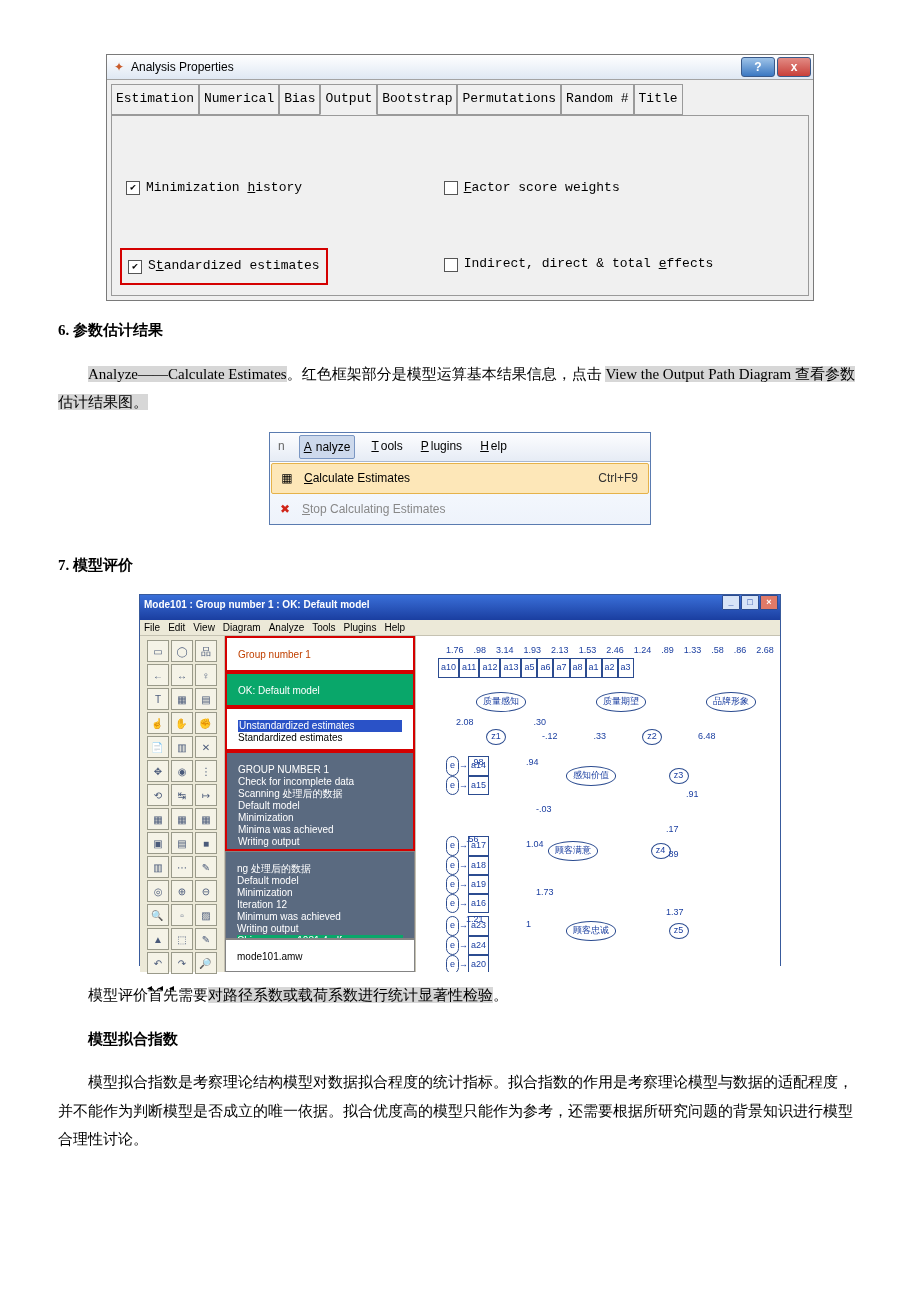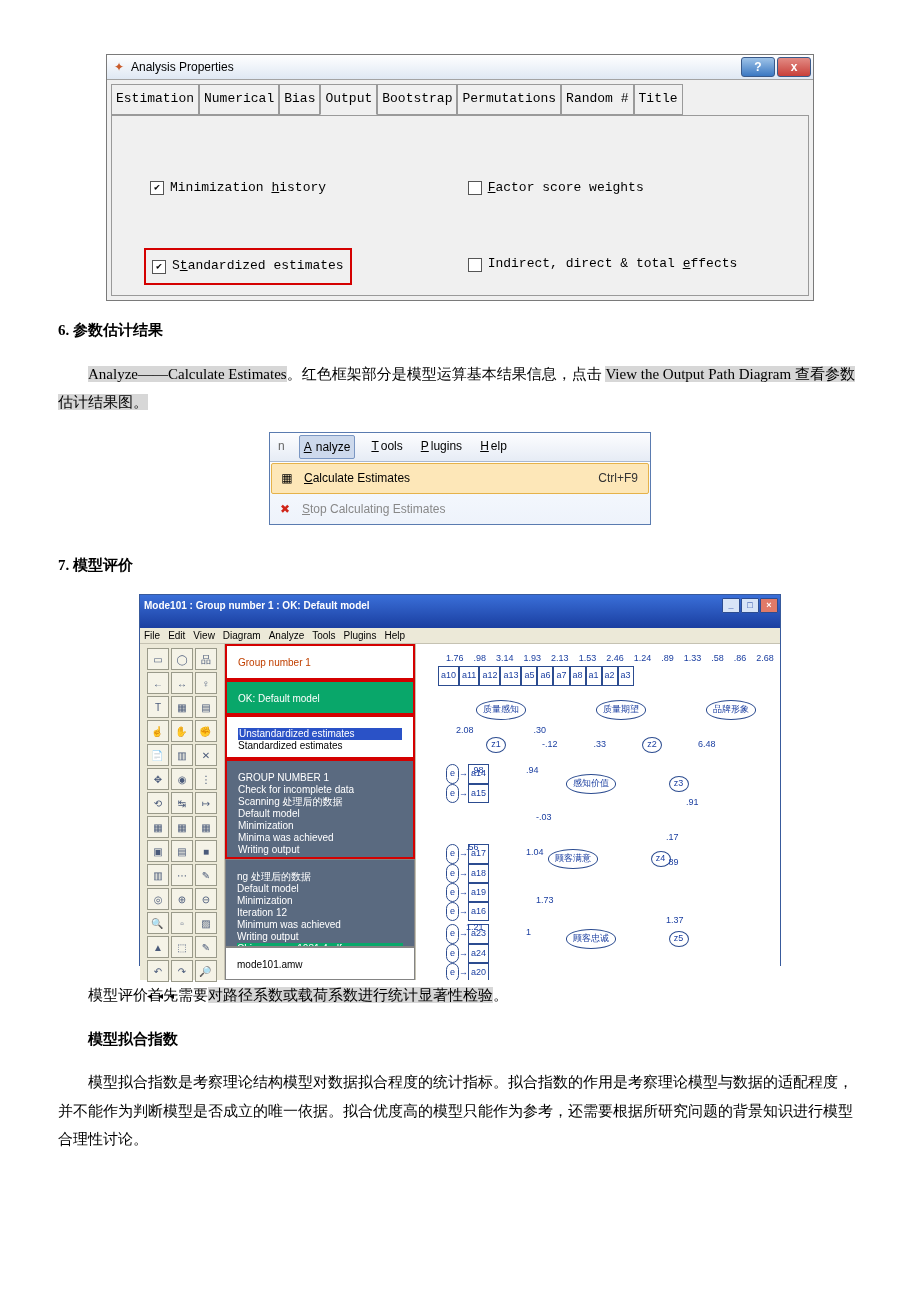--- a/index.html
+++ b/index.html
@@ -63,21 +63,21 @@
     position:relative;
   }
   .dlg-tab.active {
     background:#f0f0f0;
     border-bottom:1px solid #f0f0f0;
     font-weight:normal;
   }
   .dlg-body {
     border:1px solid #9a9a9a;
     margin:0 4px 4px 4px;
-    padding: 56px 16px 10px 32px;
+    padding: 56px 16px 10px 8px;
     display:flex;
     gap:110px;
     background:#f0f0f0;
   }
   .dlg-col { display:flex; flex-direction:column; gap:44px; }
   .chk-row { display:flex; align-items:center; gap:6px; white-space:nowrap; padding:4px 6px;}
   .chk {
     width:12px;height:12px;border:1px solid #555;background:#fff;
     display:inline-flex;align-items:center;justify-content:center;font-size:10px;line-height:1;
   }
@@ -136,21 +136,21 @@
   .amos {
     margin: 0 auto 4px auto;
     width: 640px; height:370px;
     border:1px solid #385a9c;
     background:#ece9d8;
     font-family:"Tahoma",sans-serif;font-size:10px;
     position:relative;
   }
   .amos-title{
     height:21px;background:linear-gradient(#3a6fd8,#1a3ea0);
-    color:#fff;display:flex;align-items:center;padding:0 2px 12px 4px;font-size:10px;font-weight:bold;
+    color:#fff;display:flex;align-items:flex-start;padding:0 2px 4px 4px;font-size:10px;font-weight:bold;
   }
   .amos-title .spacer{flex:1;}
   .amos-title .wbtn{width:16px;height:13px;margin-left:1px;background:#d8e4f7;border:1px solid #2c4c90;border-radius:1px;display:inline-flex;align-items:center;justify-content:center;font-size:9px;color:#1a3ea0;}
   .amos-title .wbtn.cls{background:#e07a68;color:#fff;}
   .amos-menus{
     height:15px;background:#ece9d8;padding:0 4px;display:flex;gap:8px;align-items:center;font-size:10px;color:#000;border-bottom:1px solid #c5c2b2;
   }
   .amos-body{display:flex;height:336px;}
   .amos-tools{
     width:76px;background:#ece9d8;border-right:1px solid #c5c2b2;

